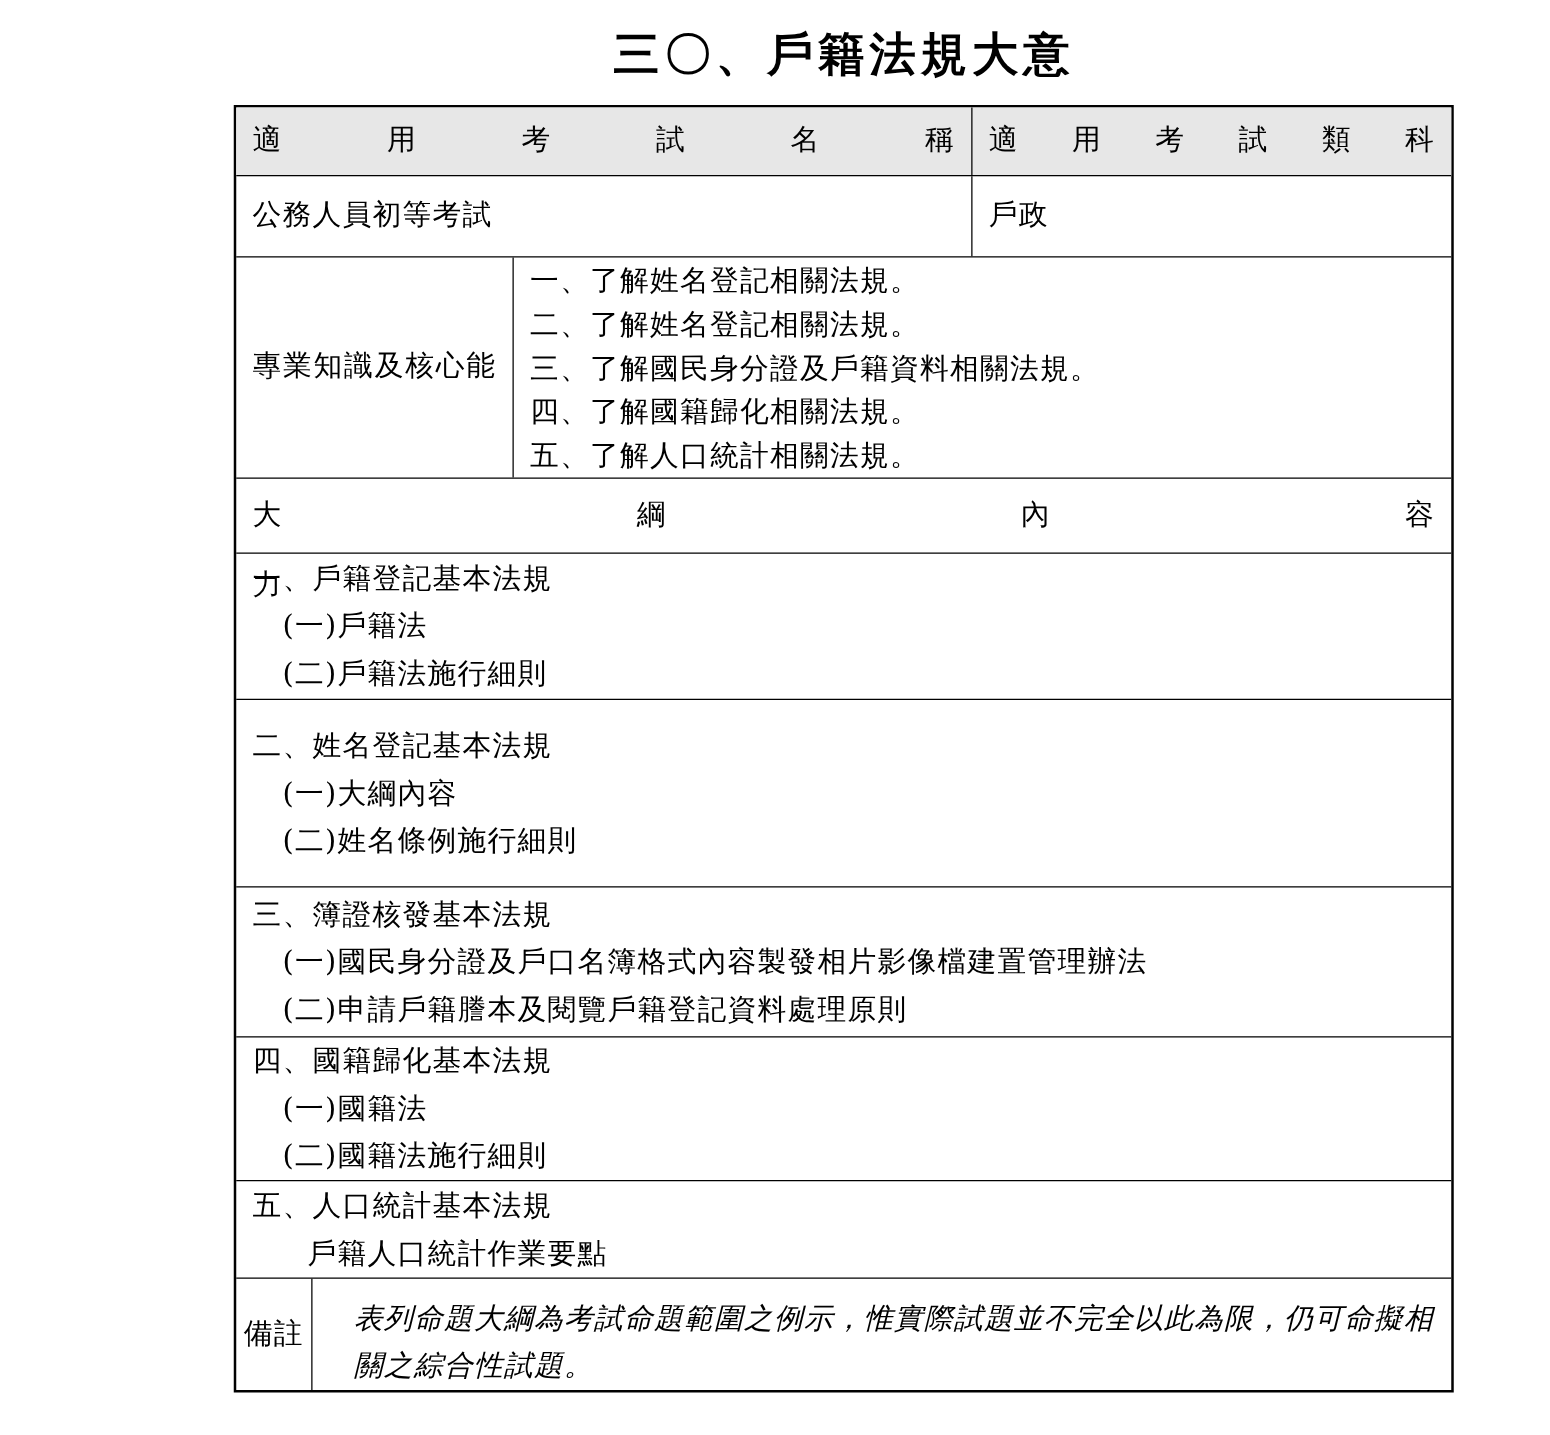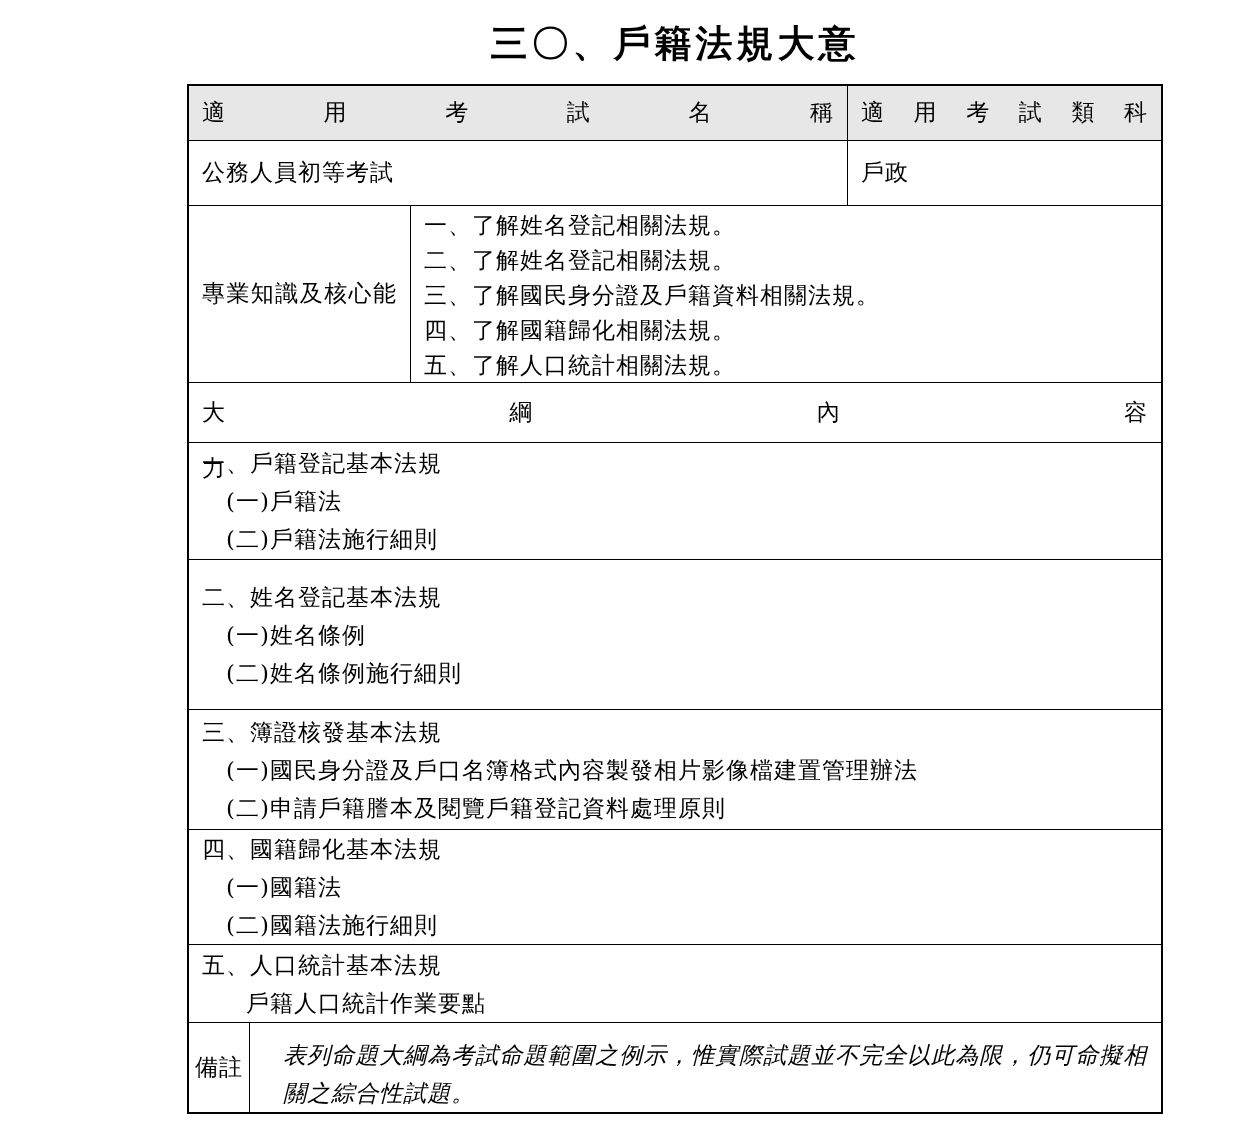--- a/index.html
+++ b/index.html
@@ -33,21 +33,21 @@
   .grow { flex:1 1 auto; }
 
   
   .header-row { height:55px; background:#e7e7e7; }
   .jtext {
     text-align:justify;
     text-align-last:justify;
     text-justify:inter-character;
   }
   .header-row .cell { padding:0 13px; line-height:53px; }
-  .col-left { width:659px; }
+  .col-left { width:589px; }
 
   
   .exam-row { height:65px; }
   .exam-row .cell { padding:0 13px; line-height:63px; }
 
   
   .knowledge-row { height:177px; }
   .knowledge-label { width:222px; padding:0 13px; line-height:175px; }
   .knowledge-list { padding:2px 0 0 13px; }
   .kline { line-height:35px; white-space:nowrap; }
@@ -126,21 +126,21 @@
     <div class="cell">
       <div class="sline">一、戶籍登記基本法規</div>
       <div class="sline ind1">(一)戶籍法</div>
       <div class="sline ind1">(二)戶籍法施行細則</div>
     </div>
   </div>
 
   <div class="row section-row sec-2">
     <div class="cell">
       <div class="sline">二、姓名登記基本法規</div>
-      <div class="sline ind1">(一)姓名條例</div>
+      <div class="sline ind1">(一)大綱內容</div>
       <div class="sline ind1">(二)姓名條例施行細則</div>
     </div>
   </div>
 
   <div class="row section-row sec-3">
     <div class="cell">
       <div class="sline">三、簿證核發基本法規</div>
       <div class="sline ind1">(一)國民身分證及戶口名簿格式內容製發相片影像檔建置管理辦法</div>
       <div class="sline ind1">(二)申請戶籍謄本及閱覽戶籍登記資料處理原則</div>
     </div>

